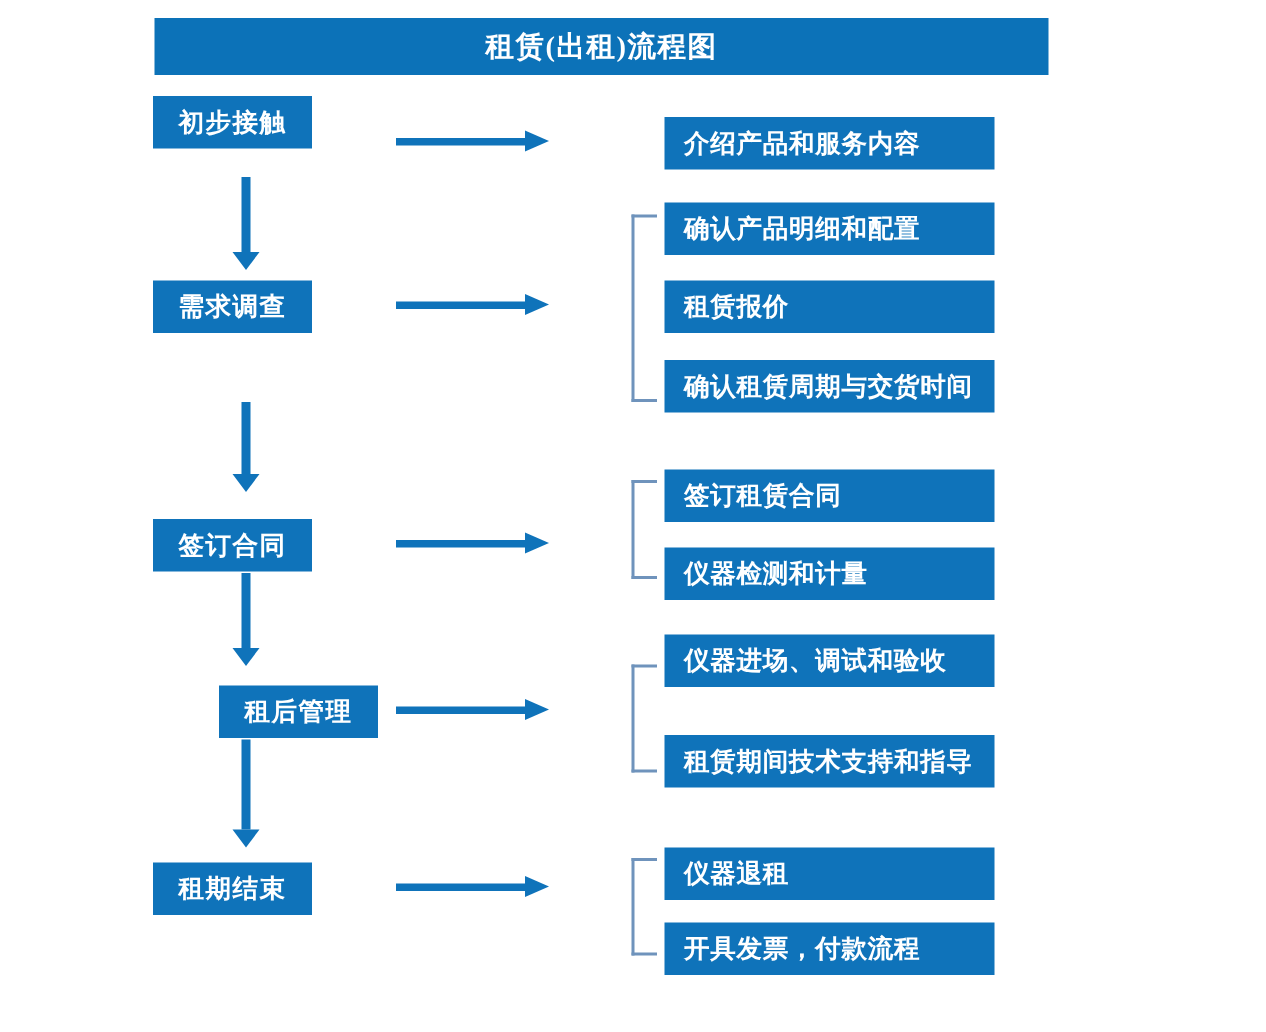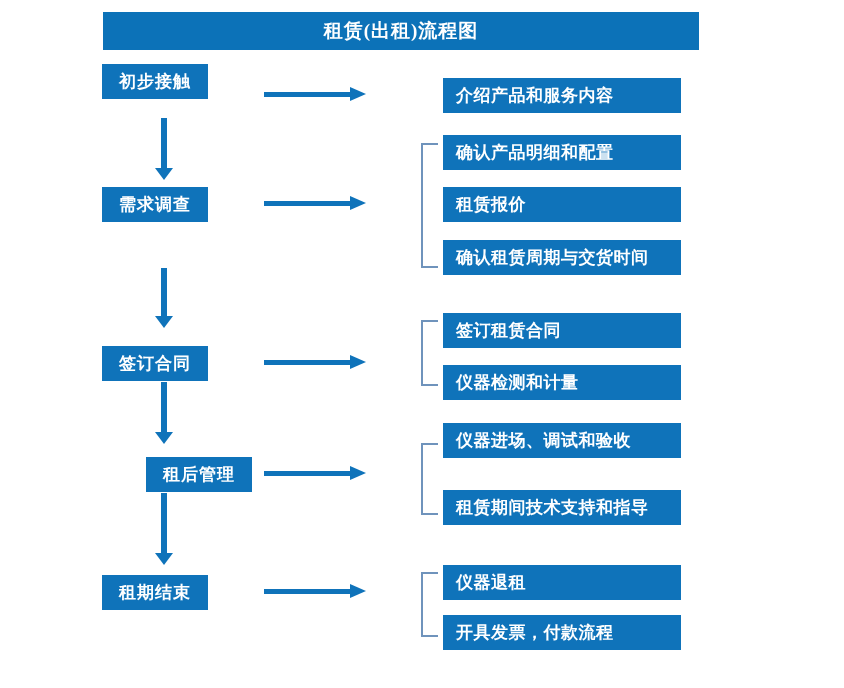--- a/index.html
+++ b/index.html
@@ -51,21 +51,21 @@
     justify-content: center;
     font-size: 17px;
     font-weight: bold;
     letter-spacing: 1px;
   }
 
   
   .detail-box {
     position: absolute;
     left: 443px;
-    width: 238px;
+    width: 220px;
     height: 35px;
     background: #0f73ba;
     color: #ffffff;
     display: flex;
     align-items: center;
     padding-left: 13px;
     box-sizing: border-box;
     font-size: 17px;
     font-weight: bold;
     letter-spacing: 0.5px;

